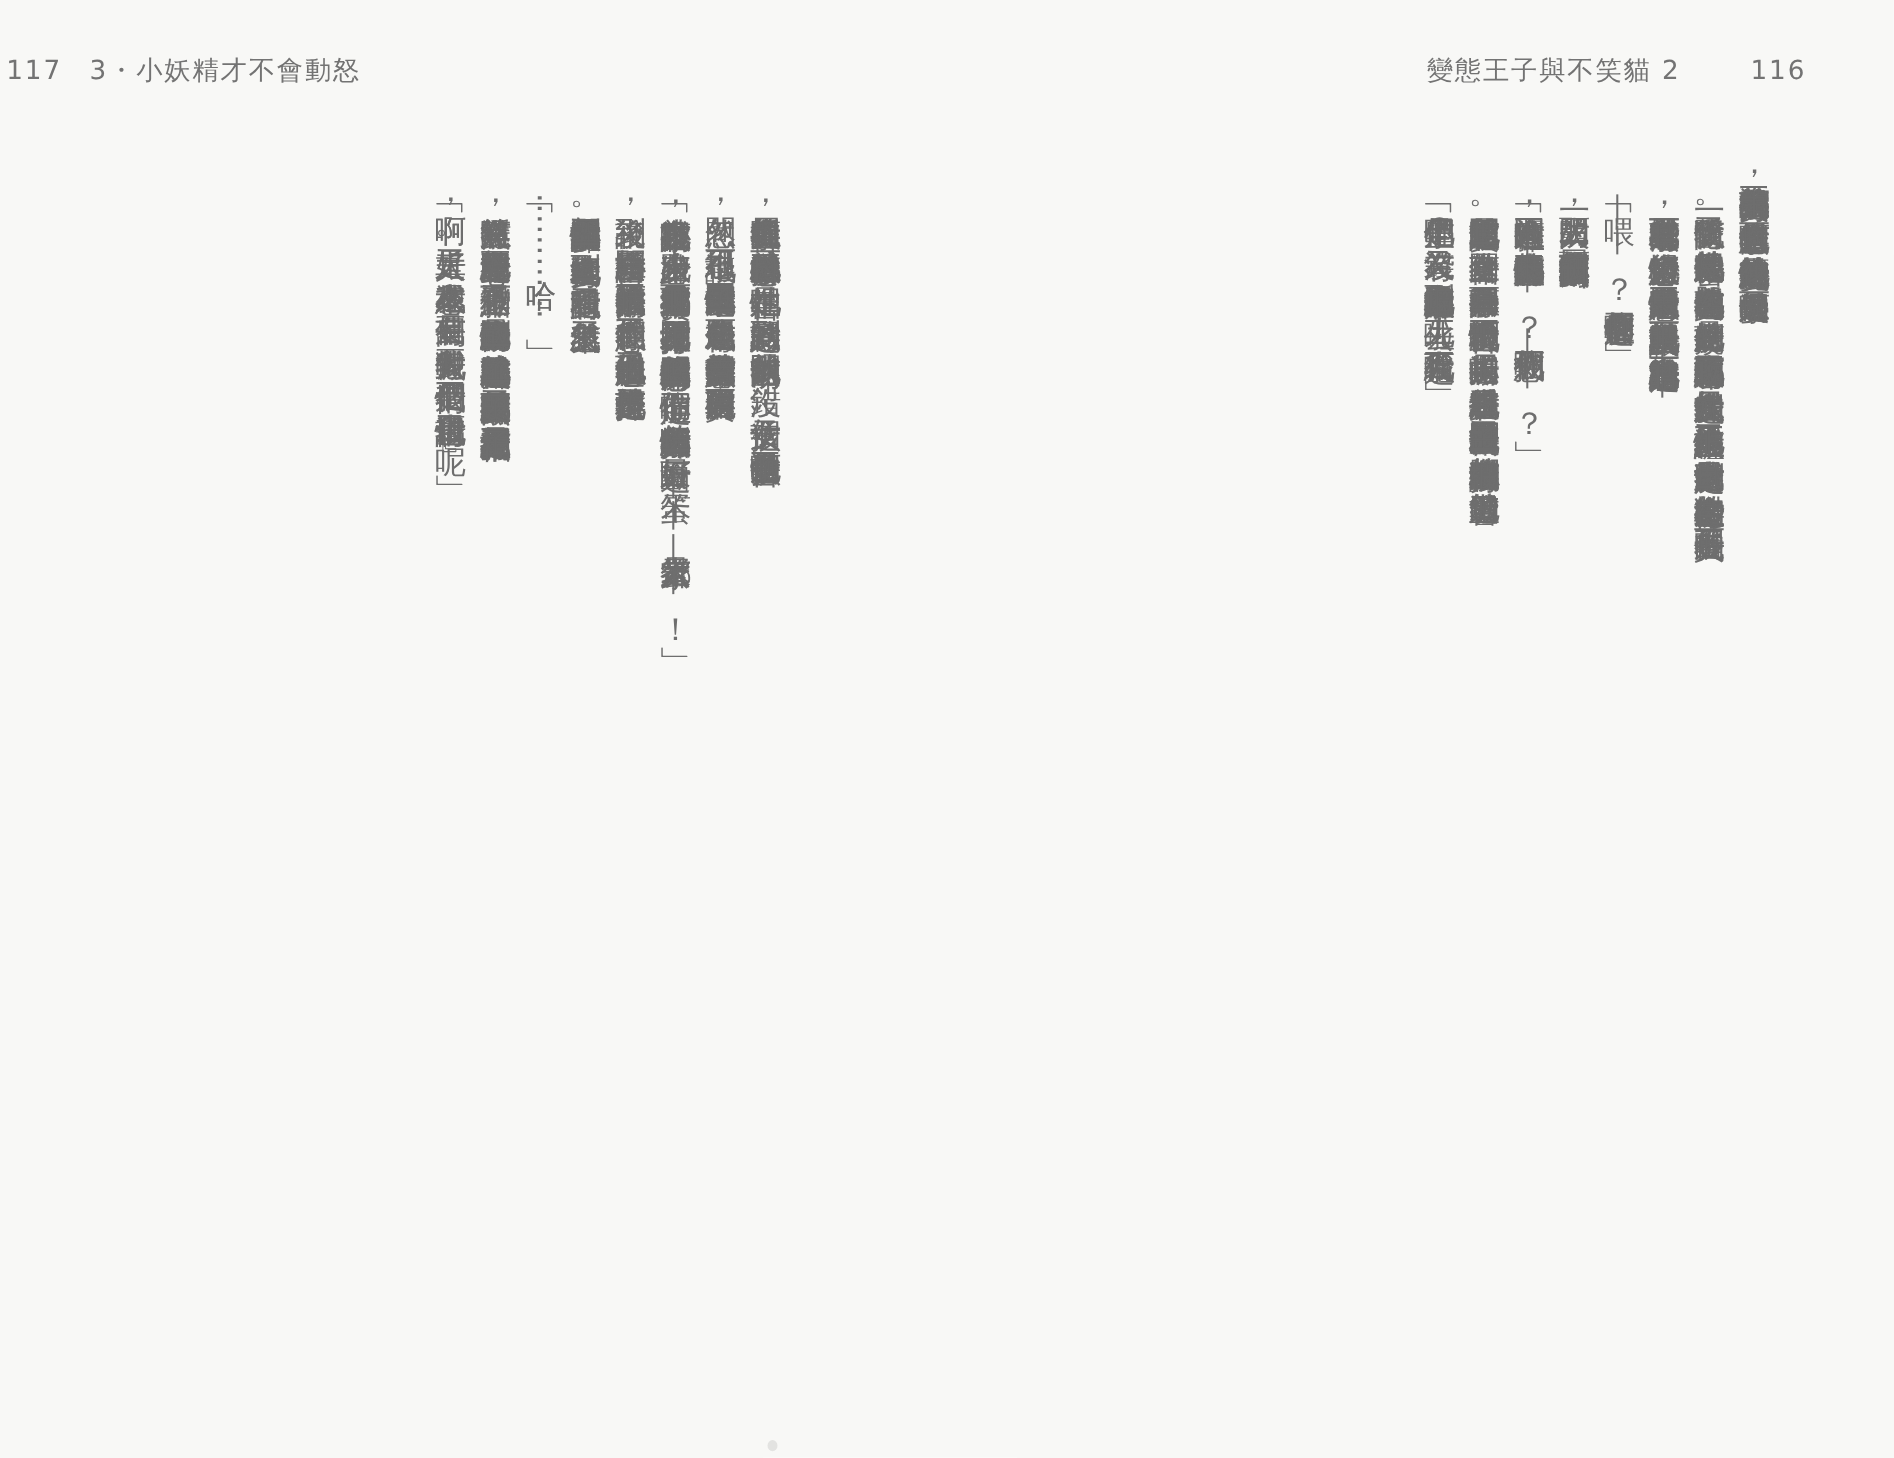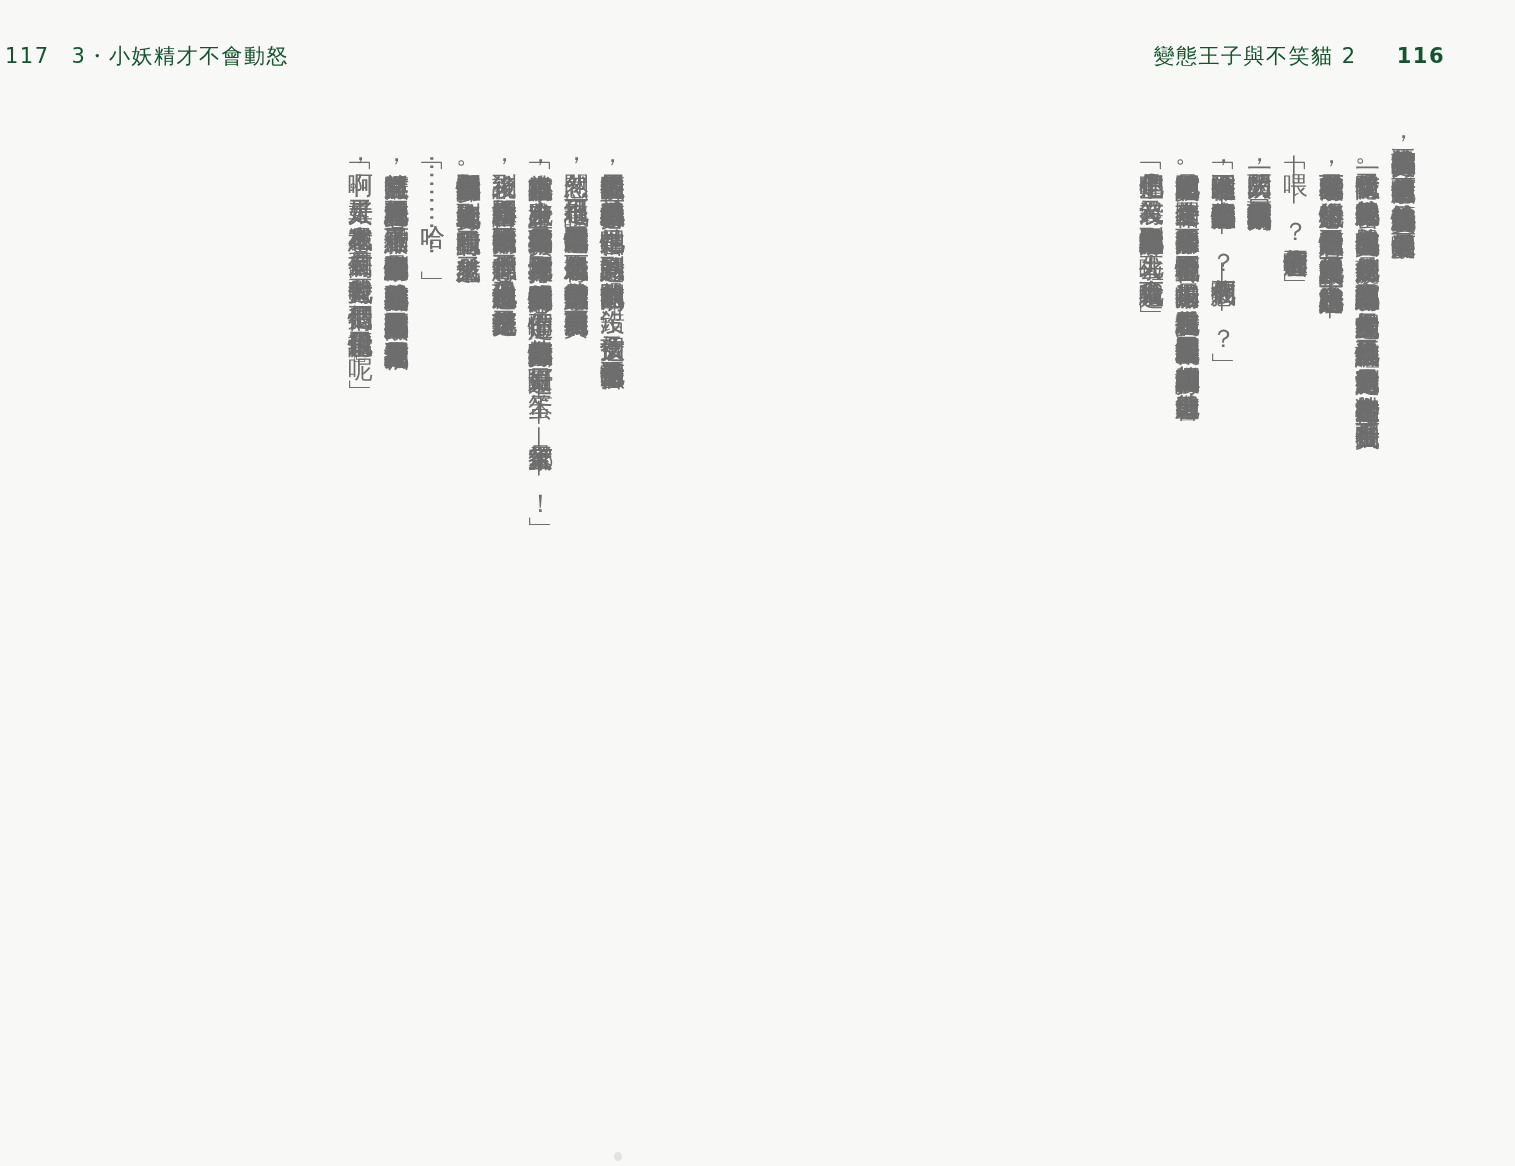--- a/index.html
+++ b/index.html
@@ -28,30 +28,30 @@
   .page-left  { left: 0; }
   .page-right { left: 758px; }
 
   
   .running-head {
     position: absolute;
     top: 42px;
     white-space: nowrap;
     font-family: "DejaVu Sans", sans-serif;
     font-size: 21px;
-    color: #14532d;
+    color: #737373;
     letter-spacing: 1.5px;
   }
   .running-head .pagenum {
     font-family: "DejaVu Sans", sans-serif;
   }
   .head-left { left: 5px; }
   .head-left .title { margin-left: 22px; }
   .head-right { right: 70px; }
-  .head-right .pagenum { margin-left: 40px; font-weight: bold; }
+  .head-right .pagenum { margin-left: 56px; }
 
   
   .v-text {
     position: absolute;
     top: 129px;
     height: 975px;
     writing-mode: vertical-rl;
     text-orientation: mixed;
     font-family: "DejaVu Serif", serif;
     font-size: 25px;

